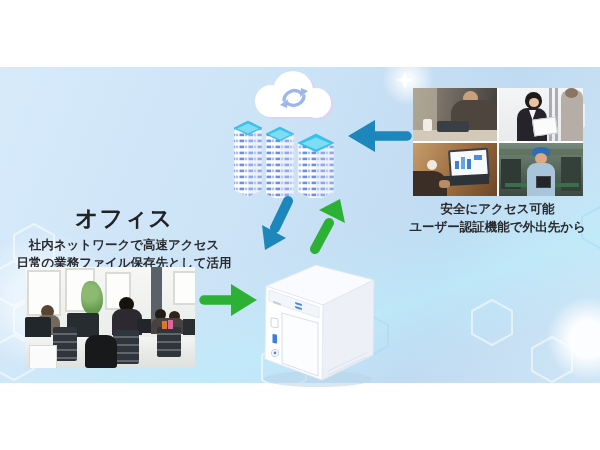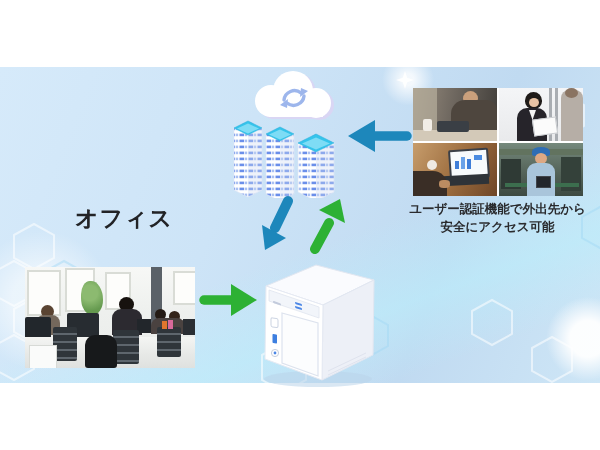--- a/index.html
+++ b/index.html
@@ -154,27 +154,29 @@
   </svg>
 
   <svg class="svgbox" style="left:302px;top:193px;width:52px;height:62px;" viewBox="0 0 52 62">
     <line x1="13" y1="56" x2="27" y2="30" stroke="#2db134" stroke-width="10" stroke-linecap="round"></line>
     <polygon points="38,6 43,30 17,17" fill="#2db134"></polygon>
   </svg>
 
   <div class="txt" style="left:14px;top:205px;width:220px;">
     <div class="ttl">オフィス</div>
     <div class="sub" style="margin-top:5px;">
+      <div>社内ネットワークで高速アクセス</div>
+      <div>日常の業務ファイル保存先として活用</div>
     </div>
   </div>
 
   <div class="txt" style="left:400px;top:196px;width:195px;">
     <div class="sub" style="margin-top:4px;">
+      <div>安全にアクセス可能</div>
       <div>ユーザー認証機能で外出先から</div>
-      <div>安全にアクセス可能</div>
     </div>
   </div>
 
   <div class="photo office-photo">
     <div class="win" style="left:2px;top:3px;width:30px;height:42px;"></div>
     <div class="win" style="left:40px;top:1px;width:26px;height:40px;"></div>
     <div class="win" style="left:80px;top:5px;width:22px;height:34px;"></div>
     <div class="win" style="left:148px;top:4px;width:20px;height:30px;"></div>
     <div class="abs" style="left:126px;top:0;width:11px;height:62px;background:#5a6168;"></div>
     <div class="abs" style="left:56px;top:14px;width:22px;height:34px;background:radial-gradient(circle at 40% 35%,#8cba70 30%,#659a4f 70%);border-radius:40% 55% 45% 50%;"></div>

